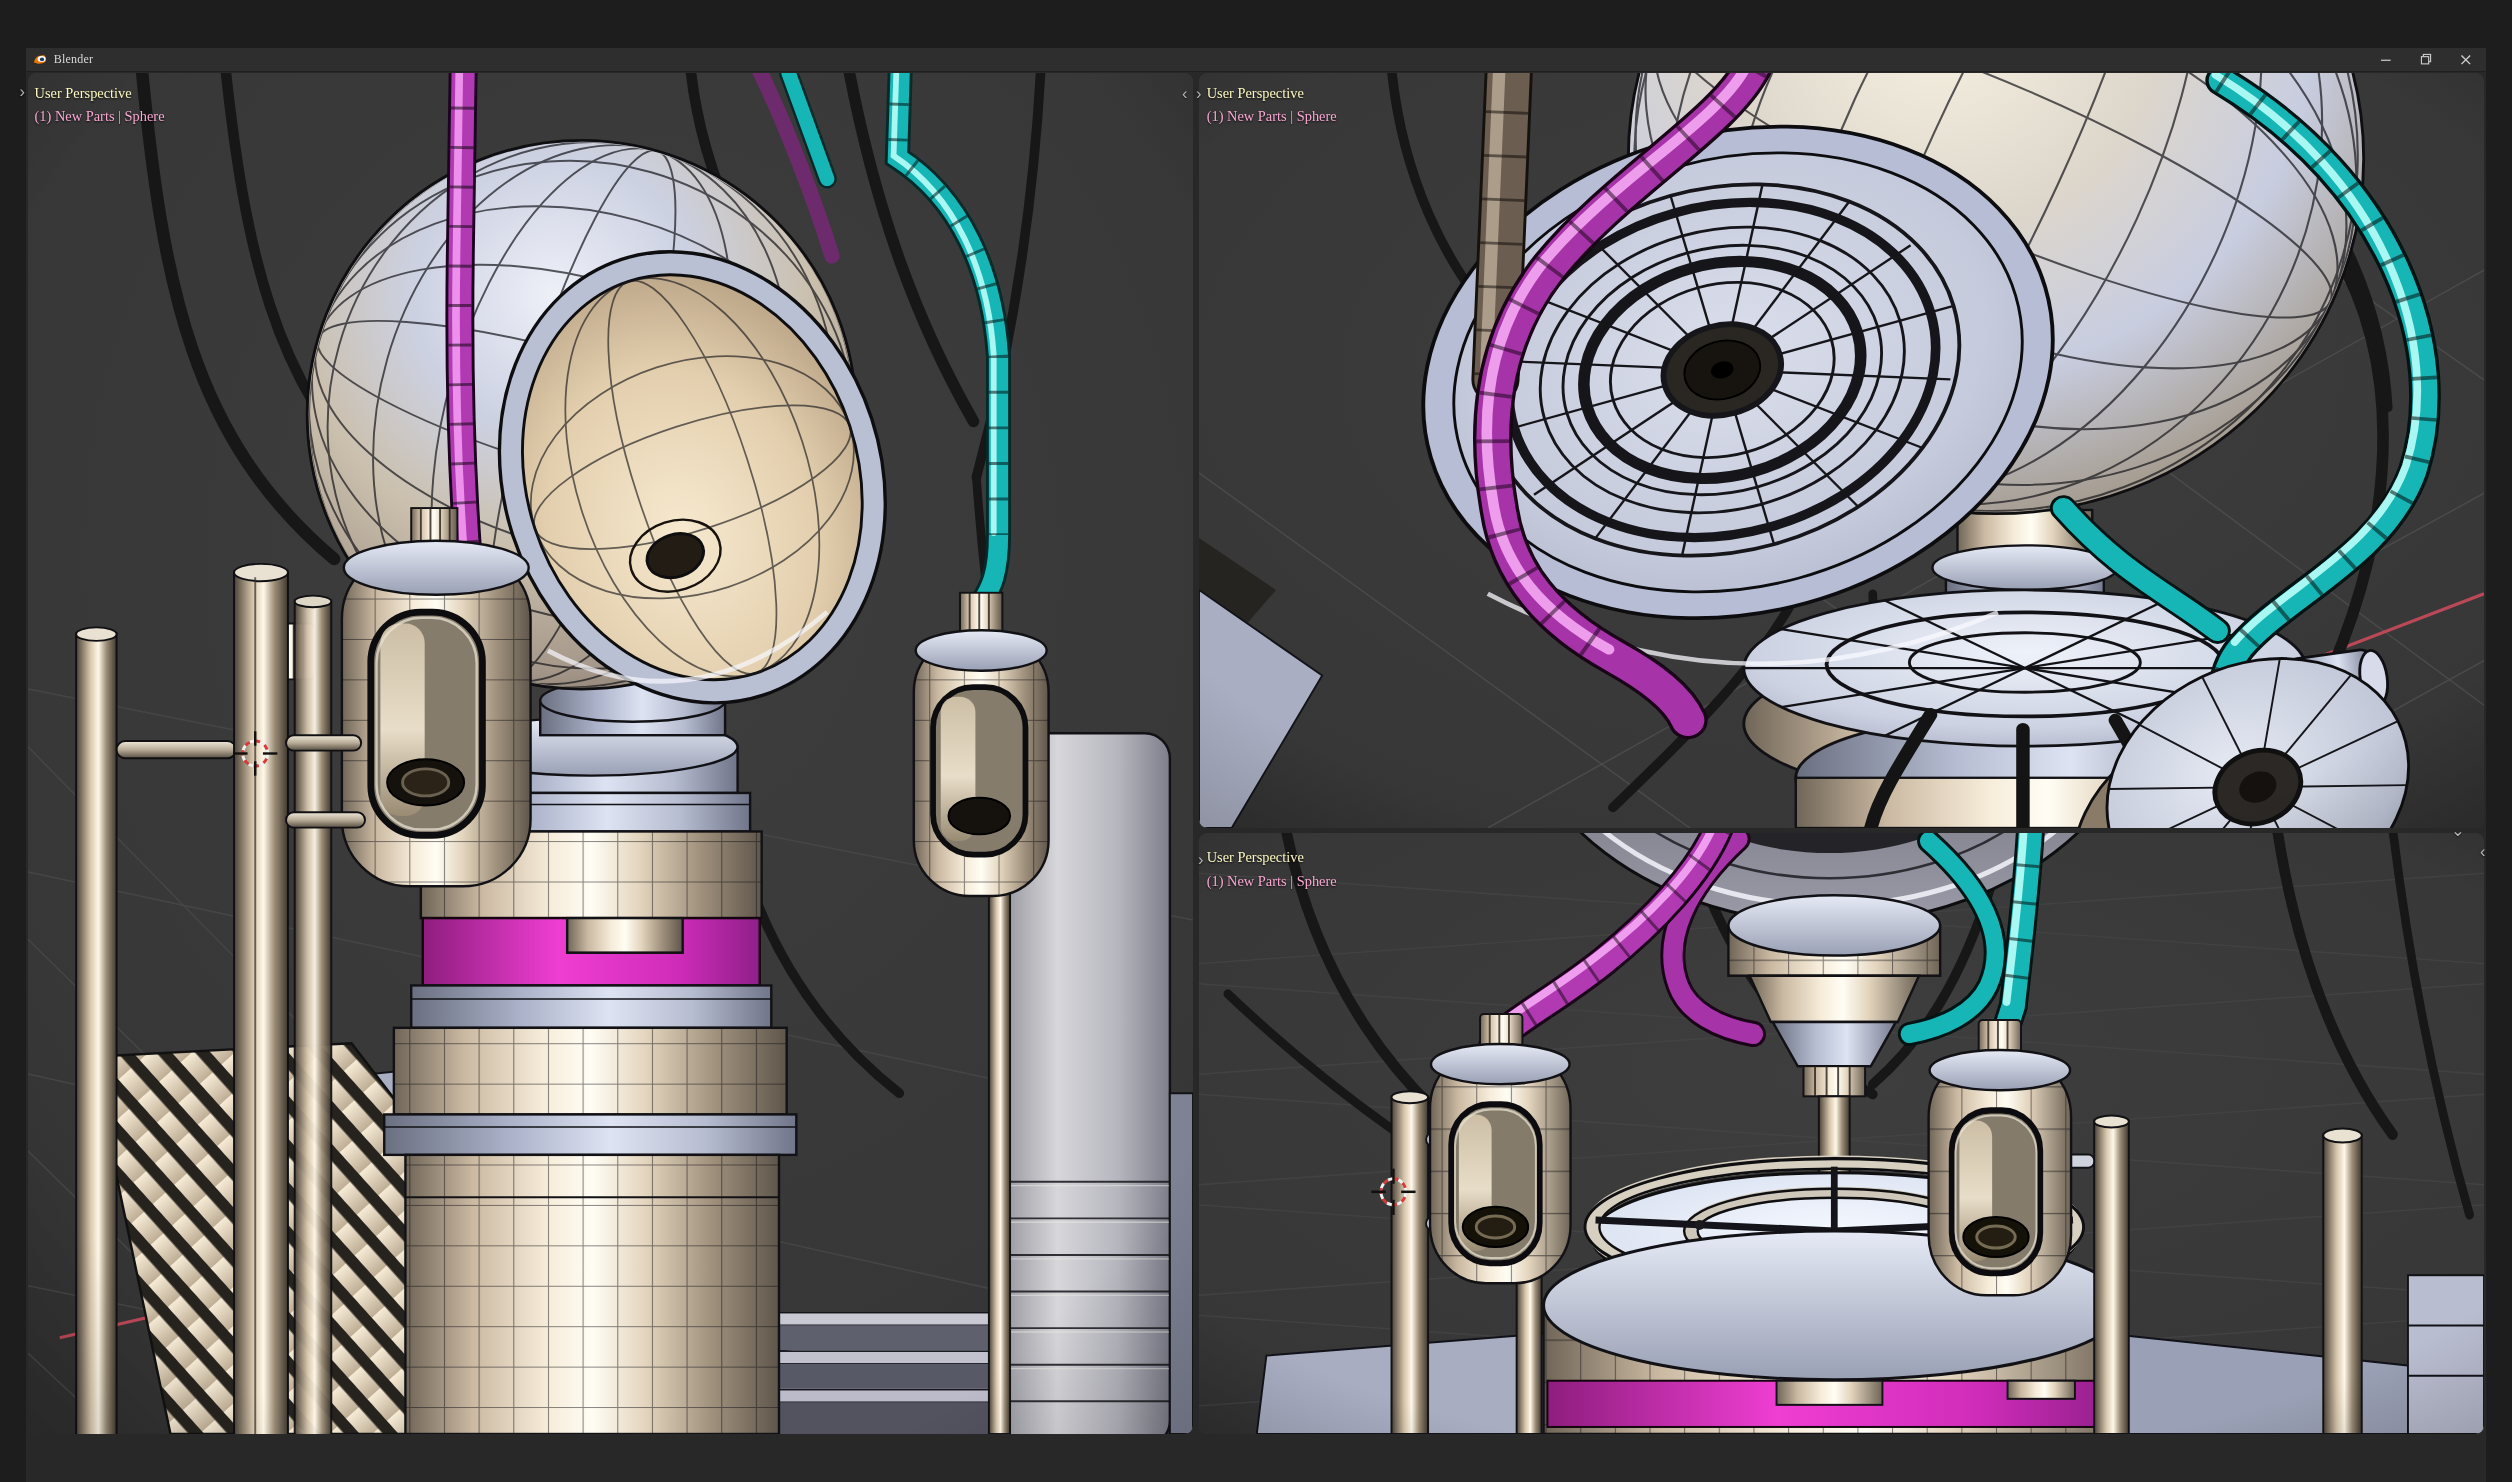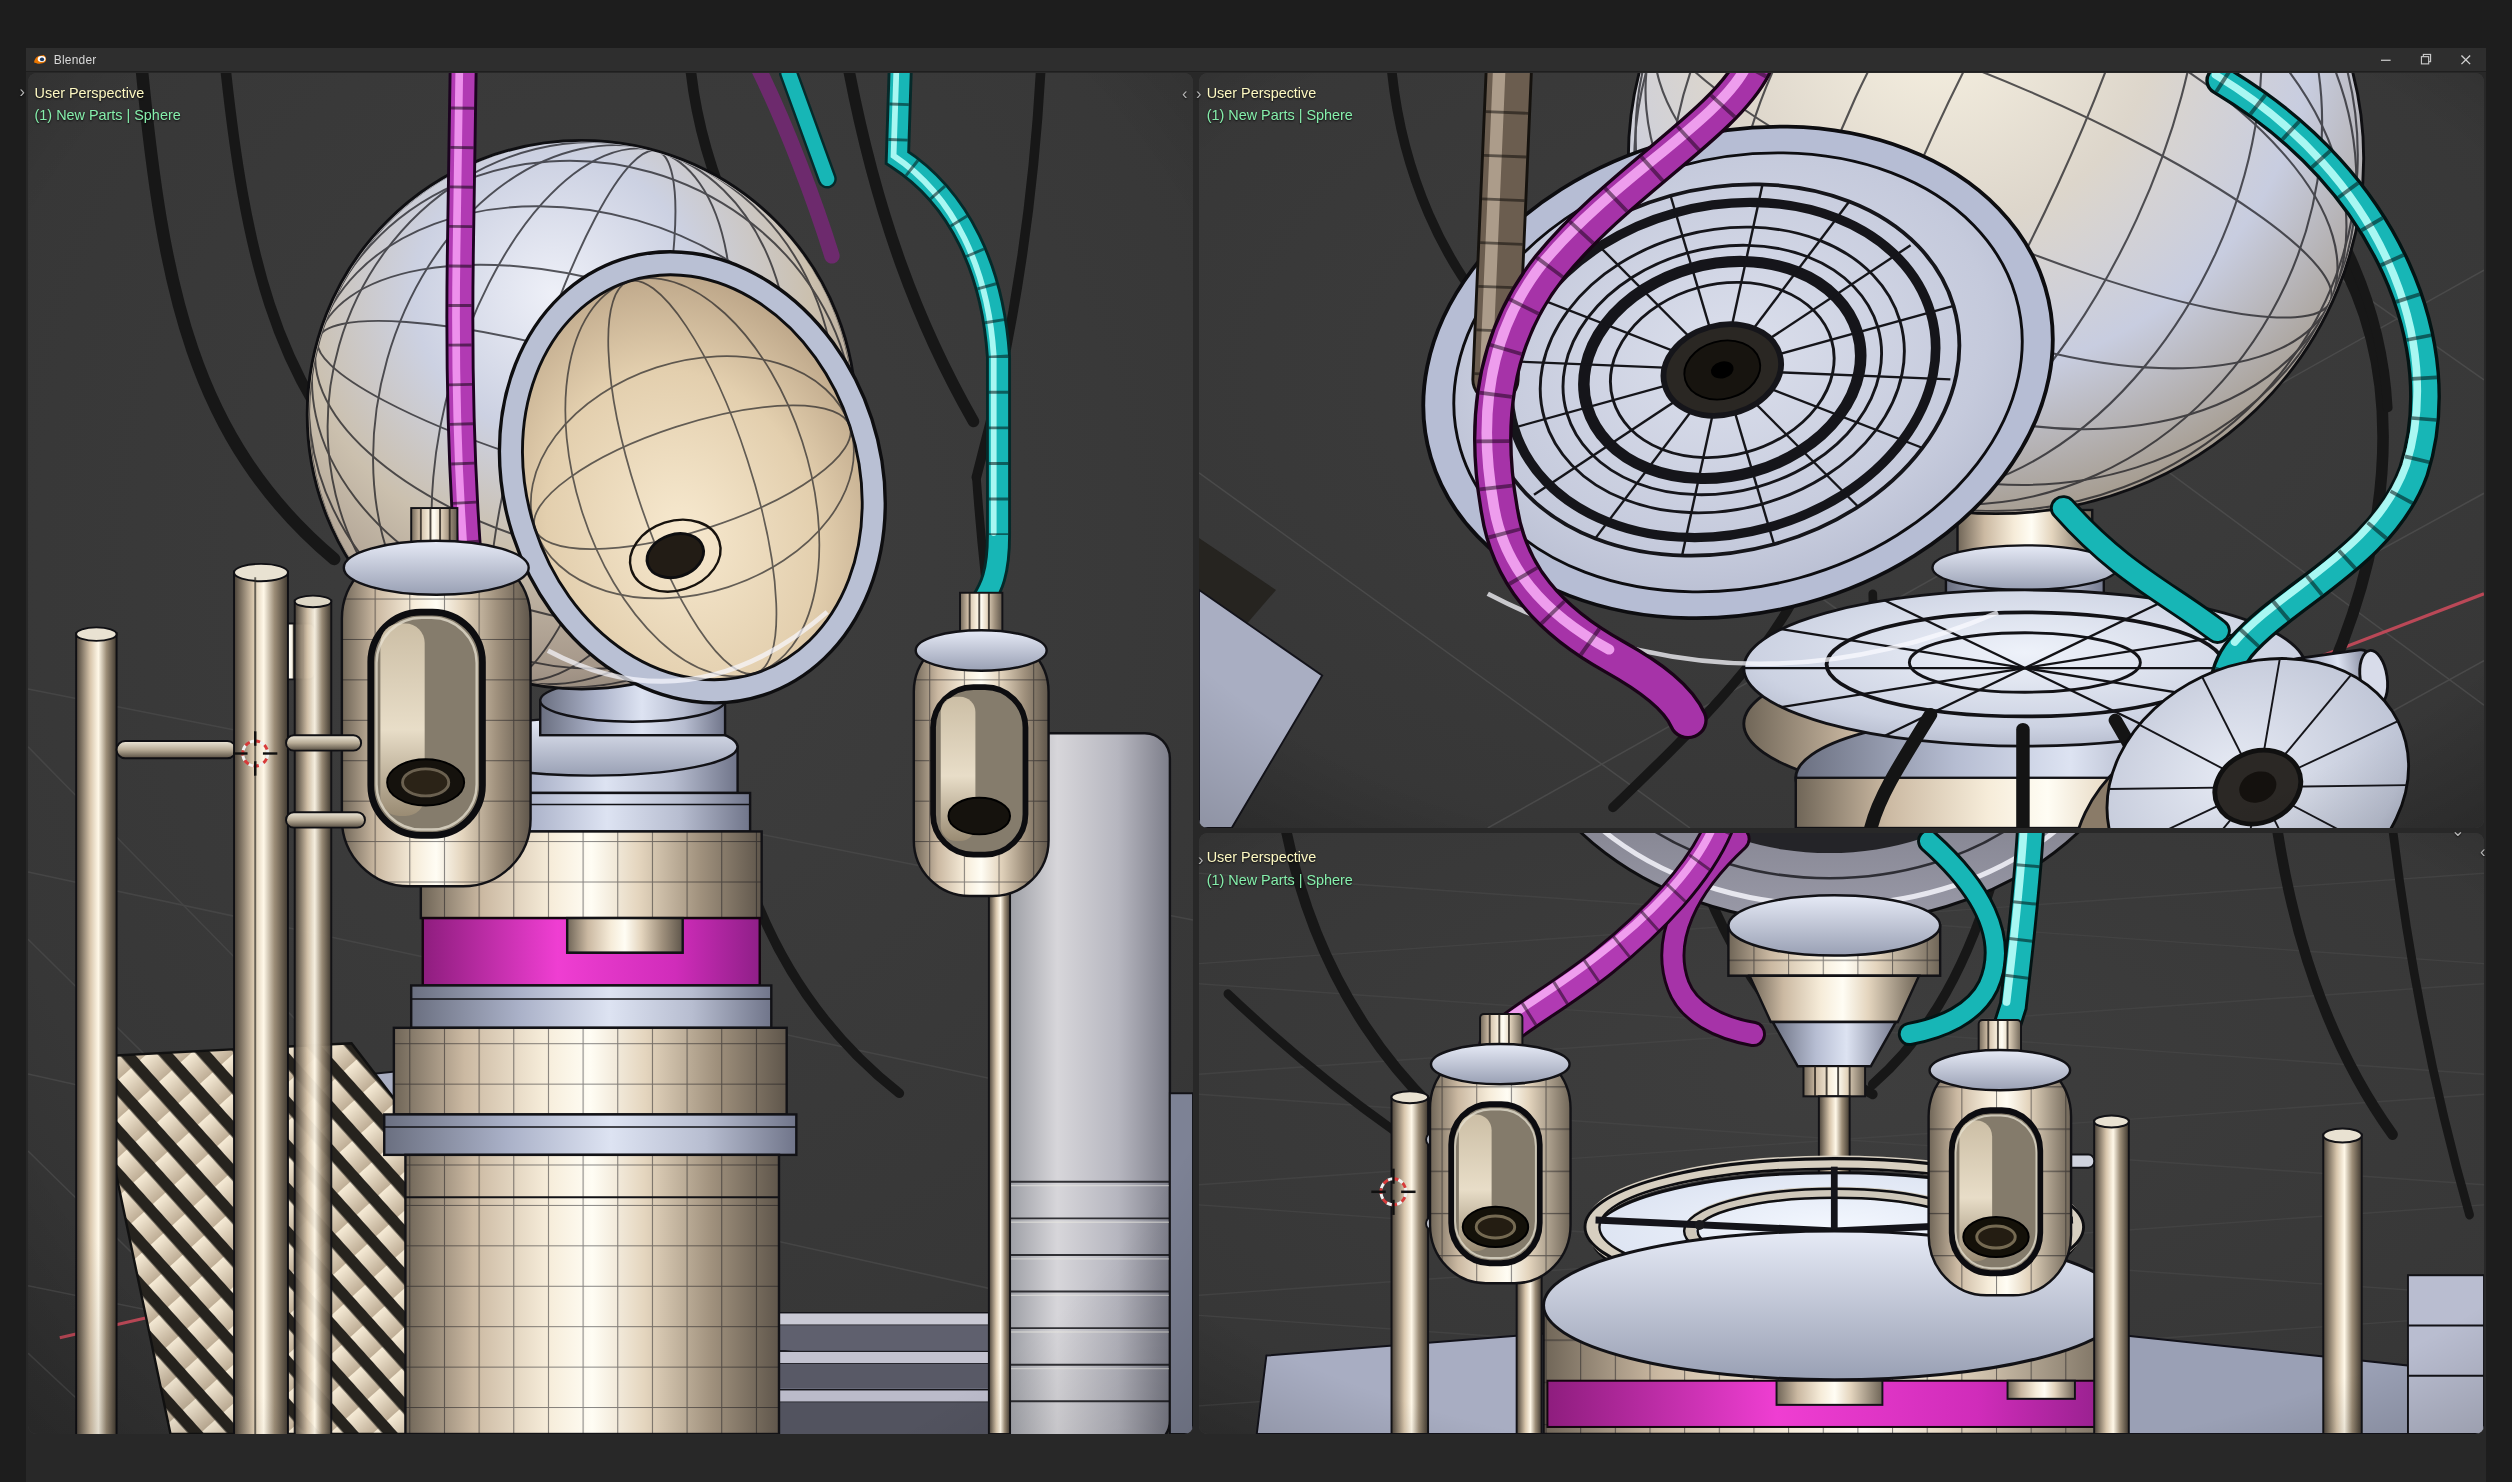--- a/index.html
+++ b/index.html
@@ -1,31 +1,31 @@
 <!DOCTYPE html>
 <html style="--c-outer_bg: #1d1d1d; --c-window_bg: #282828; --c-titlebar_bg: #2e2e2e; --c-viewport_bg: #3a3a3a; --c-grid_line: #4a4a4a; --c-axis_red: #c64a5a; --c-axis_green: #8fc43e; --c-tube_magenta: #c13ec0; --c-band_magenta: #e233c8; --c-tube_cyan: #1cc3c0; --c-metal_warm: #e9dcc6; --c-metal_blue: #c6cbdf; --c-wireframe: #15151a; --c-text: #d8d8d8; --c-logo_orange: #ea7600; --c-cursor_red: #d83a3a;"><head>
 <meta charset="utf-8">
 <style>
   html,body{margin:0;padding:0;background:#101010;}
   .stage{position:relative;width:2512px;height:1482px;overflow:hidden;
          font-family:"Liberation Sans",sans-serif;background:var(--c-outer_bg,#1d1d1d);}
   .app-window{position:absolute;left:26px;top:48px;width:2460px;height:1434px;
-              background:var(--c-window_bg,#282828);}
+              background:var(--c-window_bg,#282828);font-family:Liberation Serif, serif;}
   .titlebar{position:absolute;left:0;top:0;width:100%;height:23px;
             background:var(--c-titlebar_bg,#2e2e2e);border-bottom:1px solid #1f1f1f;
             display:flex;align-items:center;}
   .titlebar .logo{width:14.4px;height:14.4px;margin-left:6.7px;flex:0 0 auto;}
   .titlebar .wtitle{color:var(--c-text,#d8d8d8);font-size:12px;margin-left:6.7px;letter-spacing:0.2px;}
   .wctrls{margin-left:auto;display:flex;height:100%;}
   .wctrl{width:40px;height:100%;display:flex;align-items:center;justify-content:center;}
   .vp{position:absolute;border-radius:8.7px;overflow:hidden;background:var(--c-viewport_bg,#3a3a3a);}
   .vp svg{display:block;width:100%;height:100%;}
   .vp-head{position:absolute;left:6.7px;top:11.6px;pointer-events:none;}
   .vp-head .l1{color:#fef9c3;font-size:14.4px;text-shadow:0 1px 1.9px rgba(0,0,0,.85);white-space:nowrap;}
-  .vp-head .l2{color:#86efac;font-size:14.4px;margin-top:6.7px;text-shadow:0 1px 1.9px rgba(0,0,0,.85);white-space:nowrap;}
+  .vp-head .l2{color:#f9a8d4;font-size:14.4px;margin-top:6.7px;text-shadow:0 1px 1.9px rgba(0,0,0,.85);white-space:nowrap;}
   .vp-head.inset{left:7.7px;}
   .chev{position:absolute;color:#b5b5b5;font-size:16.4px;line-height:13.5px;width:13.5px;height:13.5px;
         text-align:center;text-shadow:0 1px 1.9px rgba(0,0,0,.7);z-index:30;user-select:none;}
 </style>
 </head>
 <body>
 
 <div class="stage">
  <div class="app-window">
 

